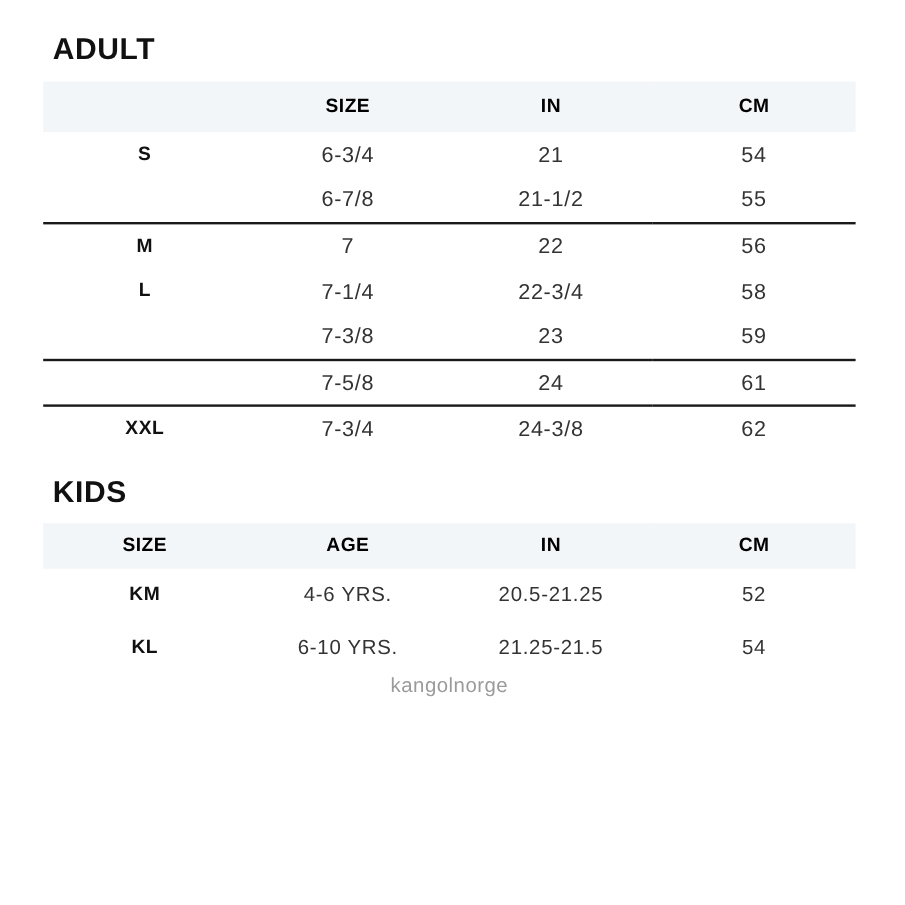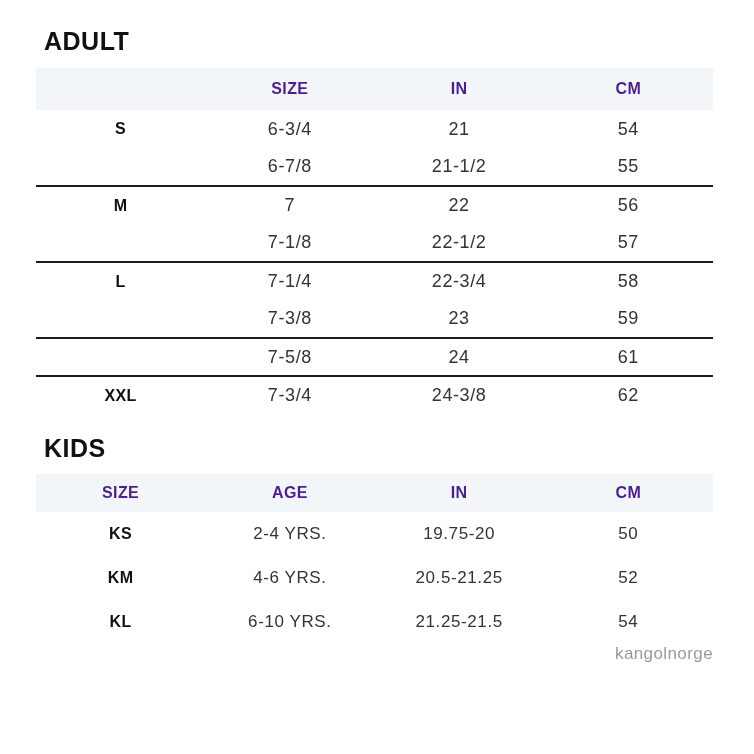--- a/index.html
+++ b/index.html
@@ -30,21 +30,21 @@
     width: 677px;
     margin-left: 36px;
   }
   .adult-table { margin-top: 13px; }
   .kids-table { margin-top: 12px; }
   .size-table thead th {
     background: #f3f6f9;
     font-size: 16px;
     font-weight: 700;
     letter-spacing: 0.4px;
-    color: #4c1d95;
+    color: #000000;
     text-align: center;
     padding: 0;
   }
   .adult-table thead th { height: 42px; }
   .kids-table thead th { height: 38px; }
   .size-table td {
     text-align: center;
     padding: 0;
     vertical-align: middle;
   }
@@ -61,21 +61,21 @@
     font-weight: 400;
     letter-spacing: 0.6px;
     color: #333333;
     text-align: center;
   }
   .kids-table td.cell-value { font-size: 17px; }
   tr.group-end td { border-bottom: 2px solid #1a1a1a; }
   .footer {
     width: 677px;
     margin-left: 36px;
-    text-align: right;
+    text-align: center;
     font-size: 17px;
     letter-spacing: 0.4px;
     color: #9b9b9b;
     height: 20px;
     line-height: 20px;
   }
 </style>
 </head>
 <body>
 
@@ -104,26 +104,20 @@
         <td class="cell-value">6-7/8</td>
         <td class="cell-value">21-1/2</td>
         <td class="cell-value">55</td>
       </tr>
 
       <tr>
         <td class="row-label">M</td>
         <td class="cell-value">7</td>
         <td class="cell-value">22</td>
         <td class="cell-value">56</td>
-      </tr>
-      <tr class="group-end">
-        <td class="row-label"></td>
-        <td class="cell-value">7-1/8</td>
-        <td class="cell-value">22-1/2</td>
-        <td class="cell-value">57</td>
       </tr>
 
       <tr>
         <td class="row-label">L</td>
         <td class="cell-value">7-1/4</td>
         <td class="cell-value">22-3/4</td>
         <td class="cell-value">58</td>
       </tr>
       <tr class="group-end">
         <td class="row-label"></td>
@@ -154,26 +148,20 @@
     <thead>
       <tr>
         <th>SIZE</th>
         <th>AGE</th>
         <th>IN</th>
         <th>CM</th>
       </tr>
     </thead>
     <tbody>
       <tr>
-        <td class="row-label">KS</td>
-        <td class="cell-value">2-4 YRS.</td>
-        <td class="cell-value">19.75-20</td>
-        <td class="cell-value">50</td>
-      </tr>
-      <tr>
         <td class="row-label">KM</td>
         <td class="cell-value">4-6 YRS.</td>
         <td class="cell-value">20.5-21.25</td>
         <td class="cell-value">52</td>
       </tr>
       <tr>
         <td class="row-label">KL</td>
         <td class="cell-value">6-10 YRS.</td>
         <td class="cell-value">21.25-21.5</td>
         <td class="cell-value">54</td>

